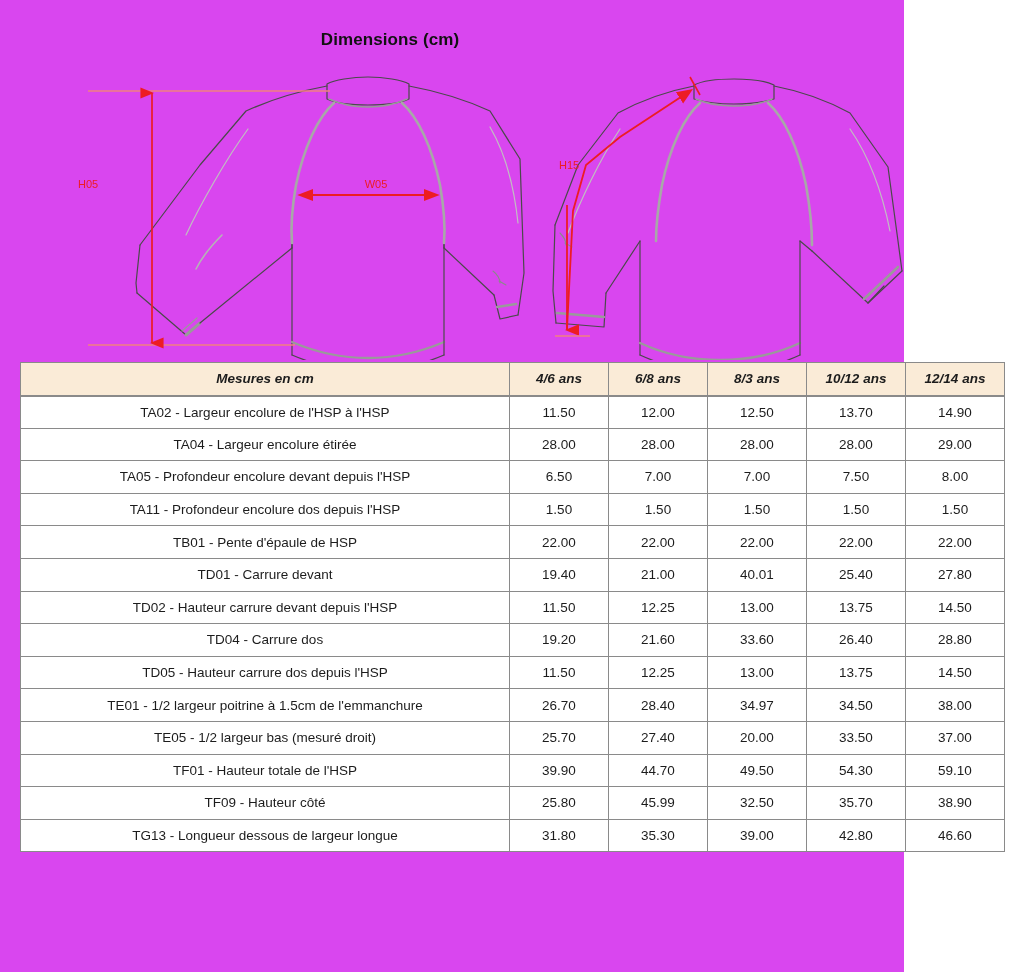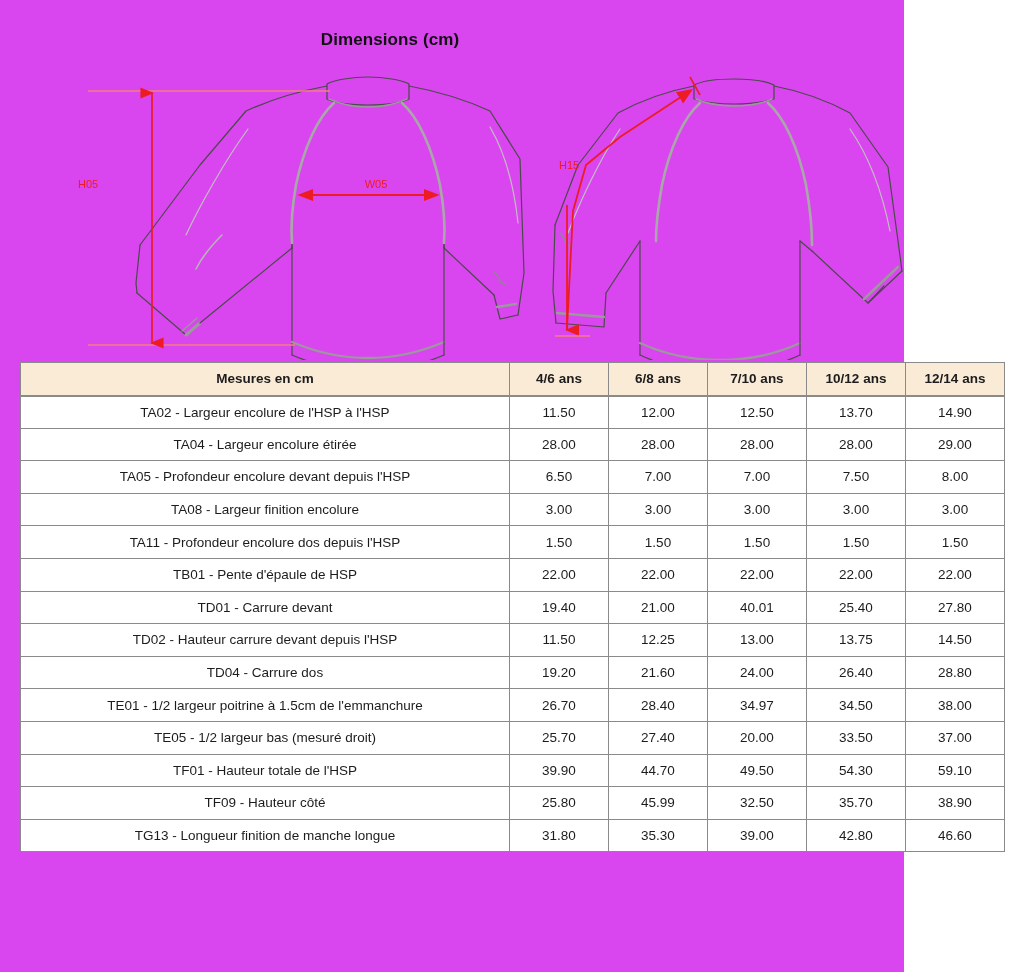--- a/index.html
+++ b/index.html
@@ -62,20 +62,21 @@
     color: #1c1c1c;
     background: #ffffff;
     white-space: nowrap;
     overflow: hidden;
   }
   table.sizes thead th {
     background: #FAEBD7;
     font-weight: bold;
     height: 33px;
     border-bottom: 2px solid #8a8a8a;
+    font-style: italic;
   }
   table.sizes thead th.measure-head { font-weight: bold; }
   col.c-label { width: 489px; }
   col.c-size  { width: 99px; }
   td.label-cell { text-align: center; }
 </style>
 </head>
 <body>
 
 <div id="page">
@@ -210,21 +211,21 @@
           <col class="c-size">
           <col class="c-size">
           <col class="c-size">
           <col class="c-size">
       </colgroup>
       <thead>
         <tr>
           <th class="measure-head">Mesures en cm</th>
           <th>4/6 ans</th>
           <th>6/8 ans</th>
-          <th>7/10 ans</th>
+          <th>8/3 ans</th>
           <th>10/12 ans</th>
           <th>12/14 ans</th>
         </tr>
       </thead>
       <tbody id="tbody">
           <tr>
             <td class="label-cell">TA02 - Largeur encolure de l'HSP à l'HSP</td>
             <td>11.50</td>
             <td>12.00</td>
             <td>12.50</td>
@@ -241,28 +242,20 @@
           </tr>
           <tr>
             <td class="label-cell">TA05 - Profondeur encolure devant depuis l'HSP</td>
             <td>6.50</td>
             <td>7.00</td>
             <td>7.00</td>
             <td>7.50</td>
             <td>8.00</td>
           </tr>
           <tr>
-            <td class="label-cell">TA08 - Largeur finition encolure</td>
-            <td>3.00</td>
-            <td>3.00</td>
-            <td>3.00</td>
-            <td>3.00</td>
-            <td>3.00</td>
-          </tr>
-          <tr>
             <td class="label-cell">TA11 - Profondeur encolure dos depuis l'HSP</td>
             <td>1.50</td>
             <td>1.50</td>
             <td>1.50</td>
             <td>1.50</td>
             <td>1.50</td>
           </tr>
           <tr>
             <td class="label-cell">TB01 - Pente d'épaule de HSP</td>
             <td>22.00</td>
@@ -284,23 +277,31 @@
             <td>11.50</td>
             <td>12.25</td>
             <td>13.00</td>
             <td>13.75</td>
             <td>14.50</td>
           </tr>
           <tr>
             <td class="label-cell">TD04 - Carrure dos</td>
             <td>19.20</td>
             <td>21.60</td>
-            <td>24.00</td>
+            <td>33.60</td>
             <td>26.40</td>
             <td>28.80</td>
+          </tr>
+          <tr>
+            <td class="label-cell">TD05 - Hauteur carrure dos depuis l'HSP</td>
+            <td>11.50</td>
+            <td>12.25</td>
+            <td>13.00</td>
+            <td>13.75</td>
+            <td>14.50</td>
           </tr>
           <tr>
             <td class="label-cell">TE01 - 1/2 largeur poitrine à 1.5cm de l'emmanchure</td>
             <td>26.70</td>
             <td>28.40</td>
             <td>34.97</td>
             <td>34.50</td>
             <td>38.00</td>
           </tr>
           <tr>
@@ -321,21 +322,21 @@
           </tr>
           <tr>
             <td class="label-cell">TF09 - Hauteur côté</td>
             <td>25.80</td>
             <td>45.99</td>
             <td>32.50</td>
             <td>35.70</td>
             <td>38.90</td>
           </tr>
           <tr>
-            <td class="label-cell">TG13 - Longueur finition de manche longue</td>
+            <td class="label-cell">TG13 - Longueur dessous de largeur longue</td>
             <td>31.80</td>
             <td>35.30</td>
             <td>39.00</td>
             <td>42.80</td>
             <td>46.60</td>
           </tr>
         </tbody>
     </table>
   </div>
 

